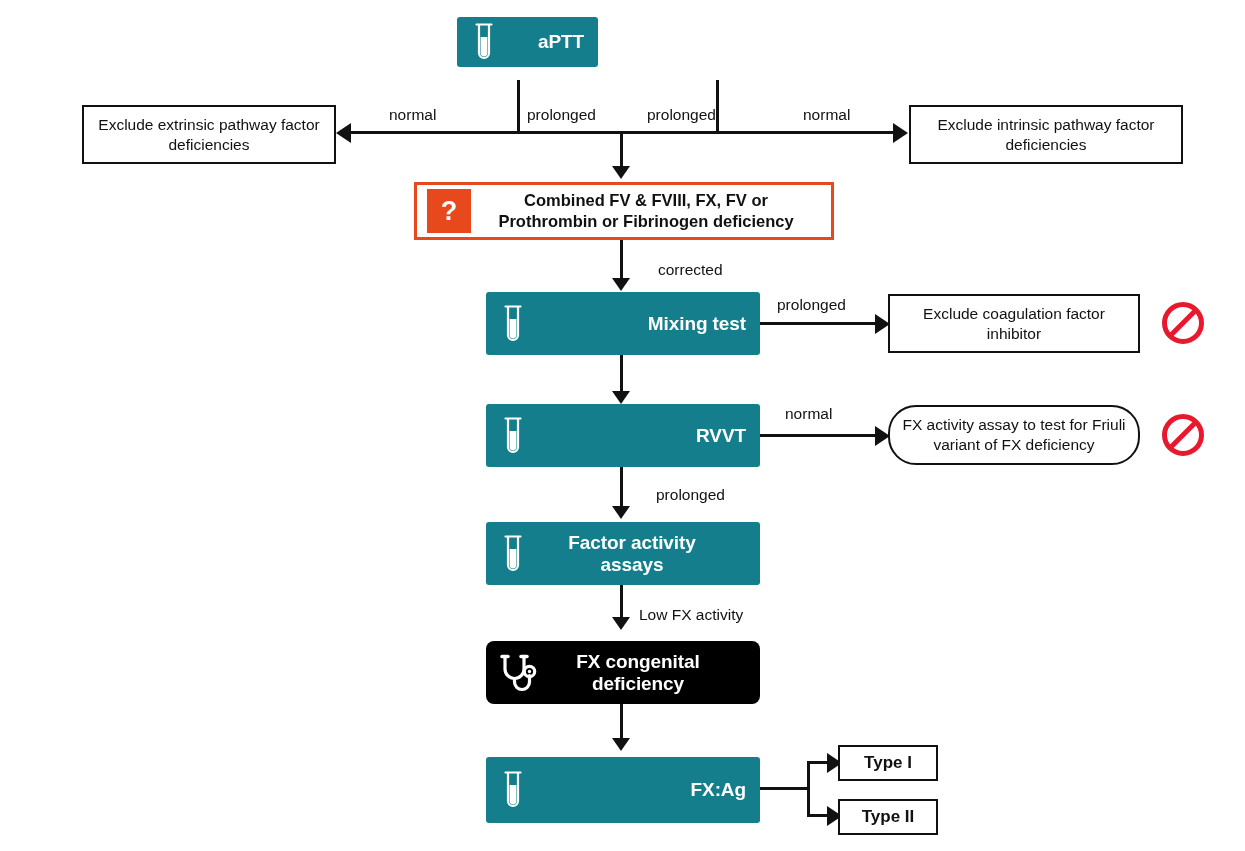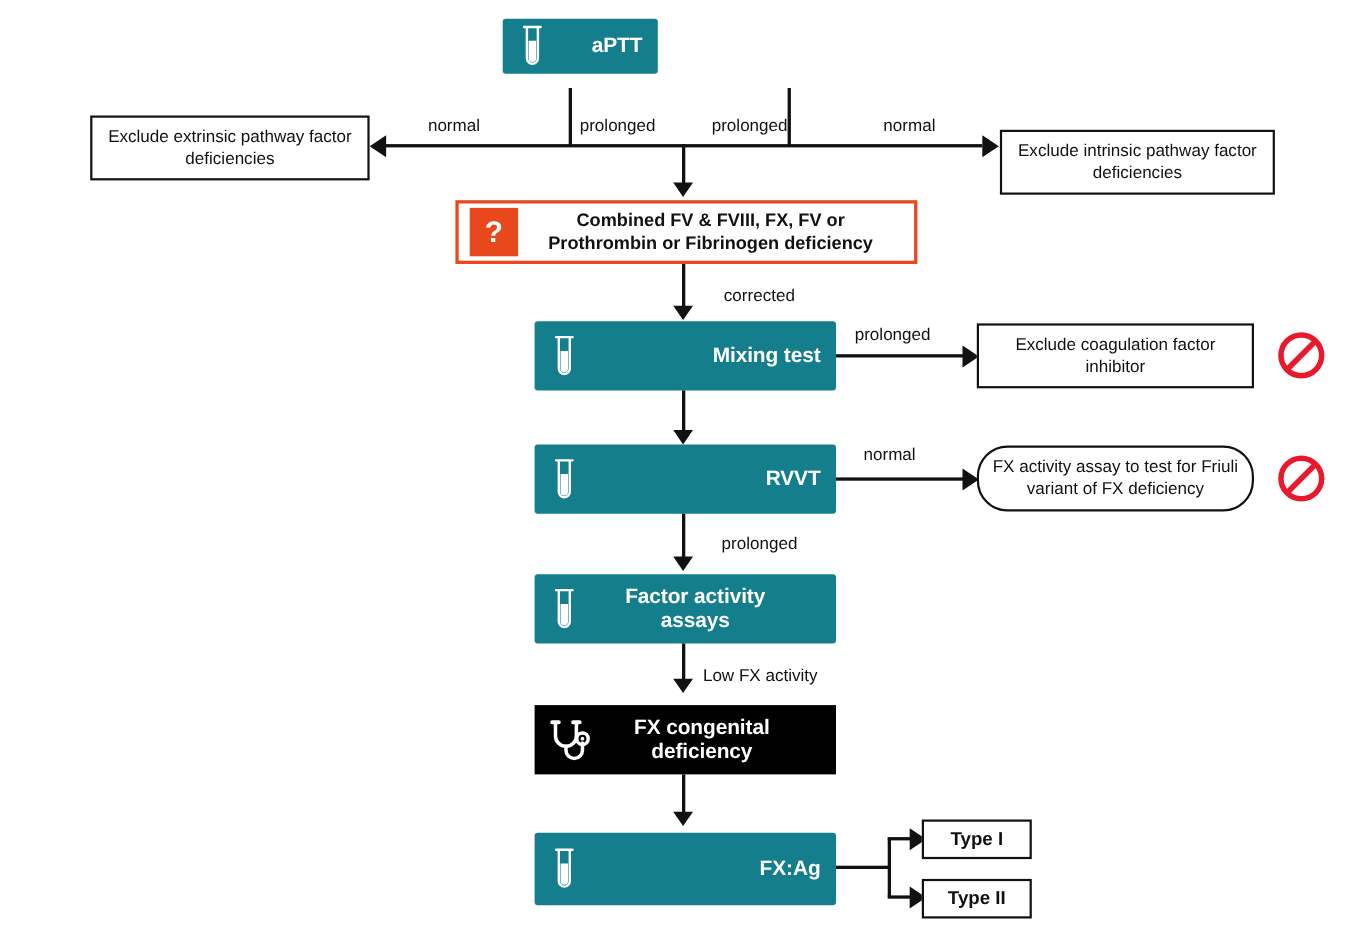--- a/index.html
+++ b/index.html
@@ -149,21 +149,21 @@
   <div class="hline" style="left:348px; top:131px; width:545px;"></div>
 
   <div class="arrow-left" style="left:336px; top:123px;"></div>
 
   <div class="arrow-right" style="left:893px; top:123px;"></div>
 
   <div class="plain-box" style="position:absolute; left:82px; top:105px; width:254px; height:59px;">
     <span>Exclude extrinsic pathway factor deficiencies</span>
   </div>
 
-  <div class="plain-box" style="position:absolute; left:909px; top:118px; width:250px; height:59px;">
+  <div class="plain-box" style="position:absolute; left:909px; top:105px; width:274px; height:59px;">
     <span>Exclude intrinsic pathway factor deficiencies</span>
   </div>
 
   <div class="edge-label" style="left:389px; top:107px;">normal</div>
   <div class="edge-label" style="left:527px; top:107px;">prolonged</div>
   <div class="edge-label" style="left:647px; top:107px;">prolonged</div>
   <div class="edge-label" style="left:803px; top:107px;">normal</div>
 
   <div class="vline" style="left:620px; top:131px; height:37px;"></div>
   <div class="arrow-down" style="left:612px; top:166px;"></div>
@@ -241,21 +241,21 @@
         <path d="M11.6 17 V33 a3.4 3.4 0 0 0 6.8 0 V17 Z" fill="#ffffff"></path>
       </svg>
     </span>
     <span class="tb-label center">Factor activity assays</span>
   </div>
 
   <div class="vline" style="left:620px; top:585px; height:34px;"></div>
   <div class="arrow-down" style="left:612px; top:617px;"></div>
   <div class="edge-label" style="left:639px; top:607px;">Low FX activity</div>
 
-  <div class="node test-box" style="left:486px; top:641px; width:274px; height:63px; background:#000000; border-radius:0;">
+  <div class="node test-box" style="left:486px; top:641px; width:274px; height:63px; background:#000000; border-radius:8px;">
     <span class="tb-icon">
       <svg width="42" height="44" viewBox="0 0 42 44">
         <path d="M7 6 V18 a9.5 9.5 0 0 0 19 0 V6" fill="none" stroke="#ffffff" stroke-width="3.2" stroke-linecap="round"></path>
         <path d="M4 5.5 h6 M23 5.5 h6" fill="none" stroke="#ffffff" stroke-width="3.6" stroke-linecap="round"></path>
         <path d="M16.5 27.5 V31 a7.5 7.5 0 0 0 15 0 V24.5" fill="none" stroke="#ffffff" stroke-width="3.2" stroke-linecap="round"></path>
         <circle cx="31.5" cy="20.5" r="5.2" fill="none" stroke="#ffffff" stroke-width="3.2"></circle>
         <circle cx="31.5" cy="20.5" r="1.7" fill="#ffffff"></circle>
       </svg>
     </span>
     <span class="tb-label center">FX congenital deficiency</span>

